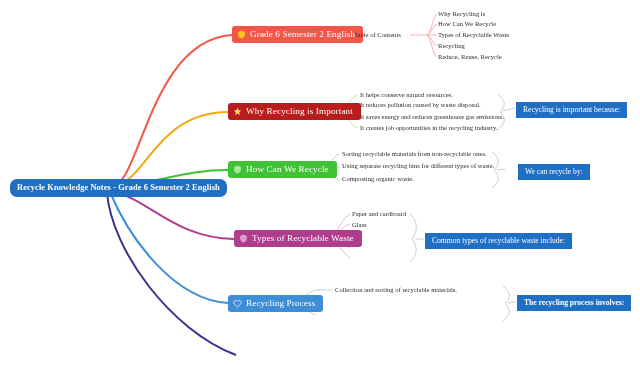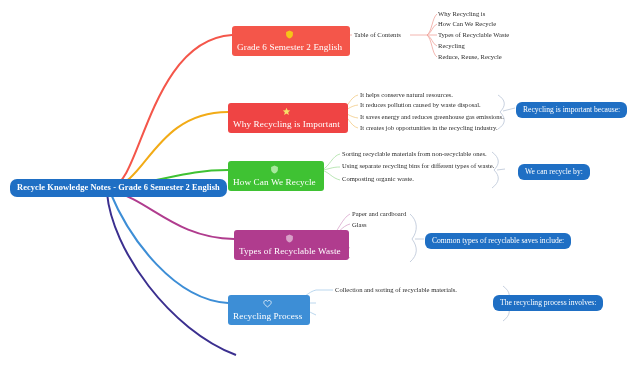--- a/index.html
+++ b/index.html
@@ -43,36 +43,35 @@
     font-weight: bold;
     padding: 5px 7px;
     border-radius: 7px;
     letter-spacing: 0.1px;
   }
   .branch-node {
     font-size: 9.2px;
     padding: 4px 8px 4px 5px;
     border-radius: 3px;
     font-weight: normal;
-    flex-direction: column;
   }
   .branch-node .nlabel { letter-spacing: 0.1px; }
   .n-red   { background: #f4564a; color: #ffffff; }
-  .n-amber { background: #ef4444; color: #ffffff; text-align: right; }
+  .n-amber { background: #b91c1c; color: #ffffff; text-align: right; }
   .n-green { background: #3fc233; color: #ffffff; }
   .n-plum  { background: #b03c8e; color: #ffffff; }
   .n-blue  { background: #3d8ed6; color: #ffffff; }
 
   .callout {
     position: absolute;
     background: #1f6fc4;
     color: #ffffff;
     font-size: 7.6px;
     padding: 4px 7px;
-    border-radius: 6px;
+    border-radius: 0;
     white-space: nowrap;
     line-height: 1;
   }
   .leaf {
     position: absolute;
     font-size: 6.6px;
     color: #2b2b2b;
     white-space: nowrap;
     line-height: 1;
   }
@@ -190,26 +189,26 @@
   <div class="node branch-node n-plum" style="left:234px; top:230px;">
     <span class="icon">
       <svg viewBox="0 0 16 16">
           <path d="M8 1 L14 3.4 V8 C14 11.6 11.2 14.2 8 15.2 C4.8 14.2 2 11.6 2 8 V3.4 Z" fill="#d9a0c8"></path>
         </svg>
     </span>
     <span class="nlabel">Types of Recyclable Waste</span>
   </div>
   <div class="leaf" style="left:352px; top:211px;">Paper and cardboard</div>
   <div class="leaf" style="left:352px; top:222px;">Glass</div>
-  <div class="callout" style="left:425px; top:233px;">Common types of recyclable saves include:</div>
+  <div class="callout" style="left:425px; top:233px;">Common types of recyclable waste include:</div>
 
   <div class="node branch-node n-blue" style="left:228px; top:295px;justify-content:flex-end;">
     <span class="icon">
       <svg viewBox="0 0 16 16">
           <path d="M8 14 C3.5 10.8 1.4 8.6 1.4 6.1 C1.4 4.1 3 2.6 5 2.6 C6.3 2.6 7.4 3.3 8 4.3 C8.6 3.3 9.7 2.6 11 2.6 C13 2.6 14.6 4.1 14.6 6.1 C14.6 8.6 12.5 10.8 8 14 Z" fill="none" stroke="#ffffff" stroke-width="1.3"></path>
         </svg>
     </span>
     <span class="nlabel">Recycling Process</span>
   </div>
   <div class="leaf" style="left:335px; top:287px;">Collection and sorting of recyclable materials.</div>
-  <div class="callout" style="left:493px; top:295px;">The recycling process involves:</div>
+  <div class="callout" style="left:517px; top:295px;font-weight:bold;">The recycling process involves:</div>
 
 </div>
 
 </body></html>

